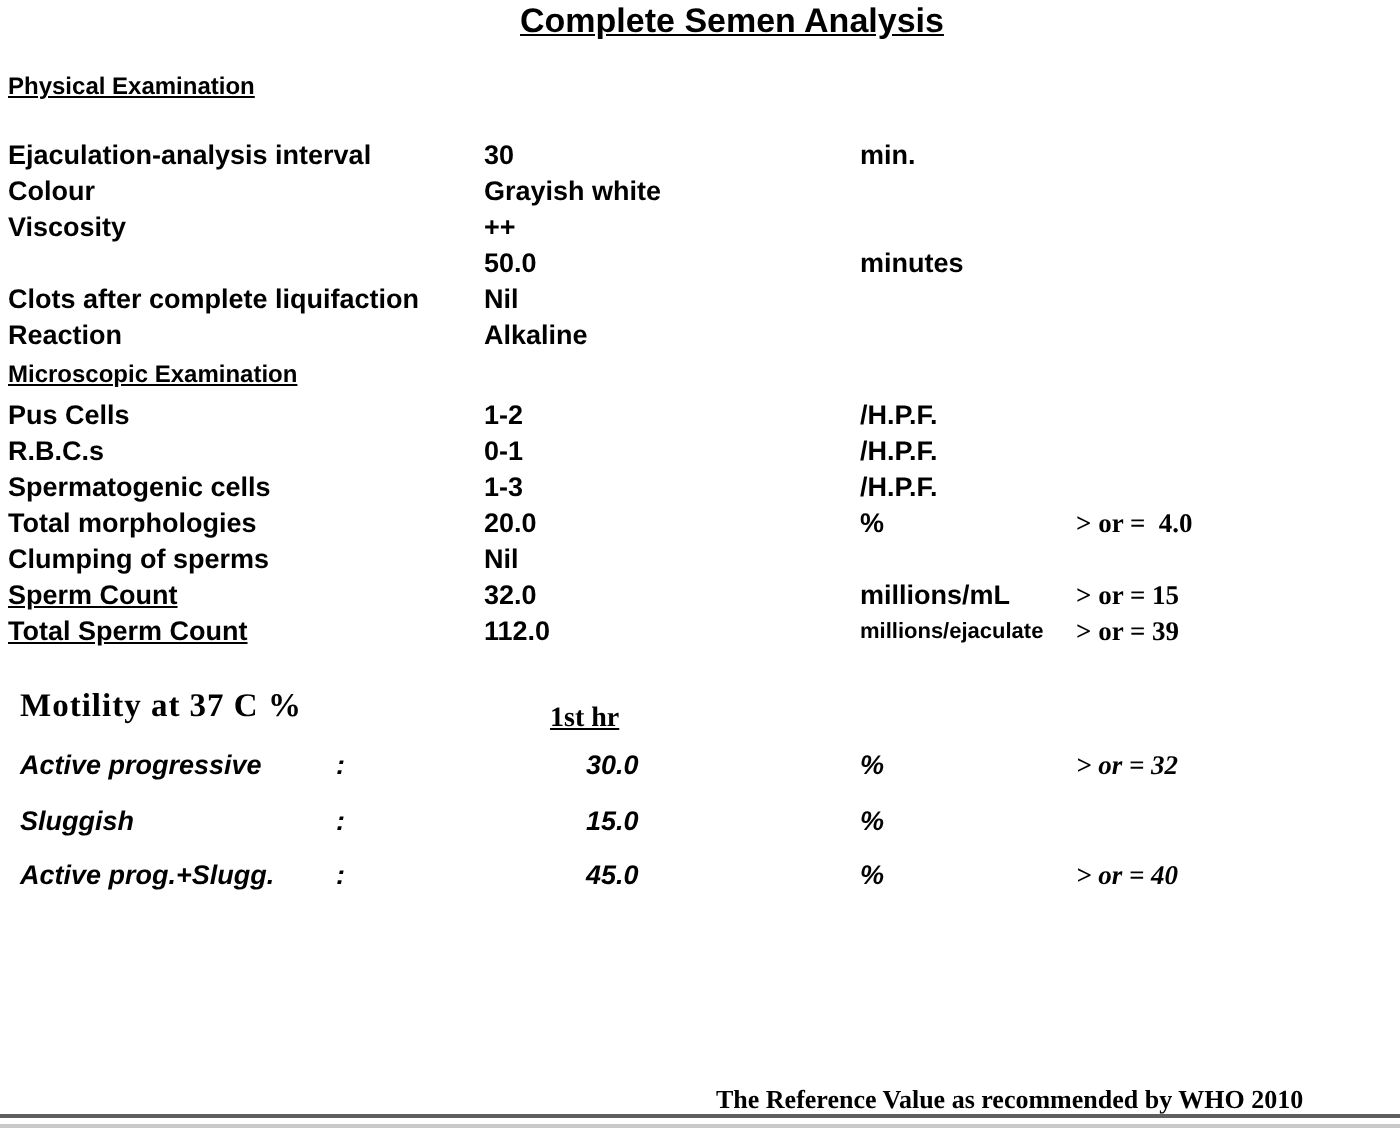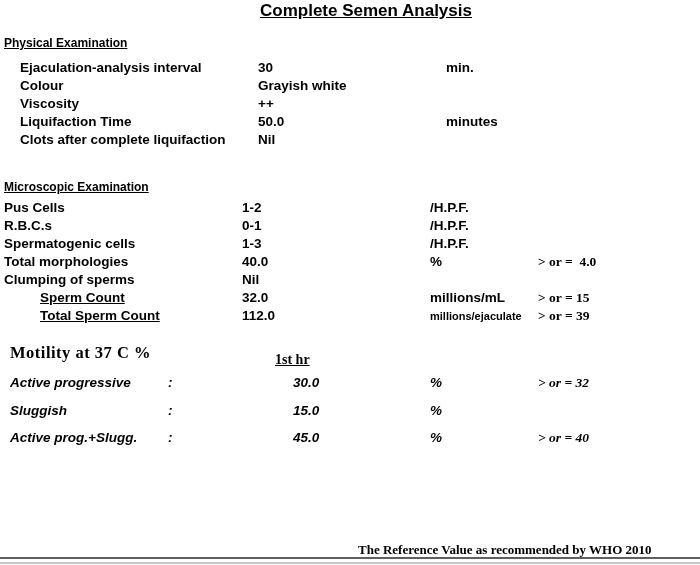--- a/index.html
+++ b/index.html
@@ -25,37 +25,37 @@
   .heading {
     position: absolute;
     font-size: 12px;
     text-decoration: underline;
     white-space: nowrap;
   }
   #physical-heading { top: 36px; left: 4px; }
   #micro-heading    { top: 180px; left: 4px; }
 
   .rows { position: absolute; left: 4px; right: 0; }
-  #physical-rows { top: 59px; margin-left: 16px; }
+  #physical-rows { top: 69px; }
   #micro-rows    { top: 199px; }
   .row { position: relative; height: 18px; }
   .row span {
     position: absolute;
     top: 0;
     line-height: 18px;
     font-size: 13.5px;
     white-space: pre;
   }
   .col-label { left: 0; }
   .col-value { left: 238px; }
   .col-unit  { left: 426px; }
   .col-ref   { left: 534px; font-family: "Liberation Serif", serif; }
   .col-ref.sans-ref { font-family: "Liberation Sans", sans-serif; font-size: 13px; }
   .col-unit.small { font-size: 11px; }
-  .u { text-decoration: underline; margin-left: 36px; }
+  .u { text-decoration: underline; }
 
   #motility-heading {
     position: absolute;
     top: 343px;
     left: 10px;
     font-family: "Liberation Serif", serif;
     font-size: 16.5px;
     letter-spacing: 0.5px;
     white-space: nowrap;
   }
@@ -110,27 +110,30 @@
     </div>
     <div class="row">
       <span class="col-label">Colour</span>
       <span class="col-value">Grayish white</span>
     </div>
     <div class="row">
       <span class="col-label">Viscosity</span>
       <span class="col-value">++</span>
     </div>
     <div class="row">
-      <span class="col-label">Liquifaction Time</span>
       <span class="col-value">50.0</span>
       <span class="col-unit">minutes</span>
     </div>
     <div class="row">
       <span class="col-label">Clots after complete liquifaction</span>
       <span class="col-value">Nil</span>
+    </div>
+    <div class="row">
+      <span class="col-label">Reaction</span>
+      <span class="col-value">Alkaline</span>
     </div>
   </div>
 
 <div id="micro-heading" class="heading">Microscopic Examination</div>
 <div id="micro-rows" class="rows">
     <div class="row">
       <span class="col-label">Pus Cells</span>
       <span class="col-value">1-2</span>
       <span class="col-unit">/H.P.F.</span>
     </div>
@@ -139,21 +142,21 @@
       <span class="col-value">0-1</span>
       <span class="col-unit">/H.P.F.</span>
     </div>
     <div class="row">
       <span class="col-label">Spermatogenic cells</span>
       <span class="col-value">1-3</span>
       <span class="col-unit">/H.P.F.</span>
     </div>
     <div class="row">
       <span class="col-label">Total morphologies</span>
-      <span class="col-value">40.0</span>
+      <span class="col-value">20.0</span>
       <span class="col-unit">%</span>
       <span class="col-ref">&gt; or =  4.0</span>
     </div>
     <div class="row">
       <span class="col-label">Clumping of sperms</span>
       <span class="col-value">Nil</span>
     </div>
     <div class="row">
       <span class="col-label u">Sperm Count</span>
       <span class="col-value">32.0</span>

